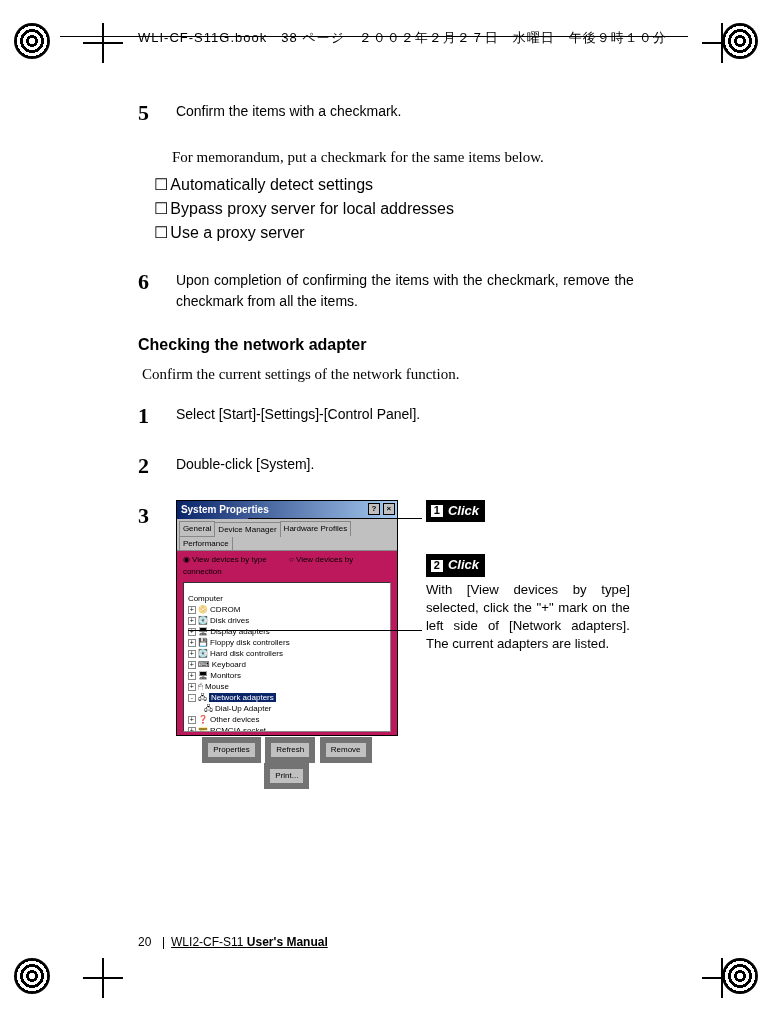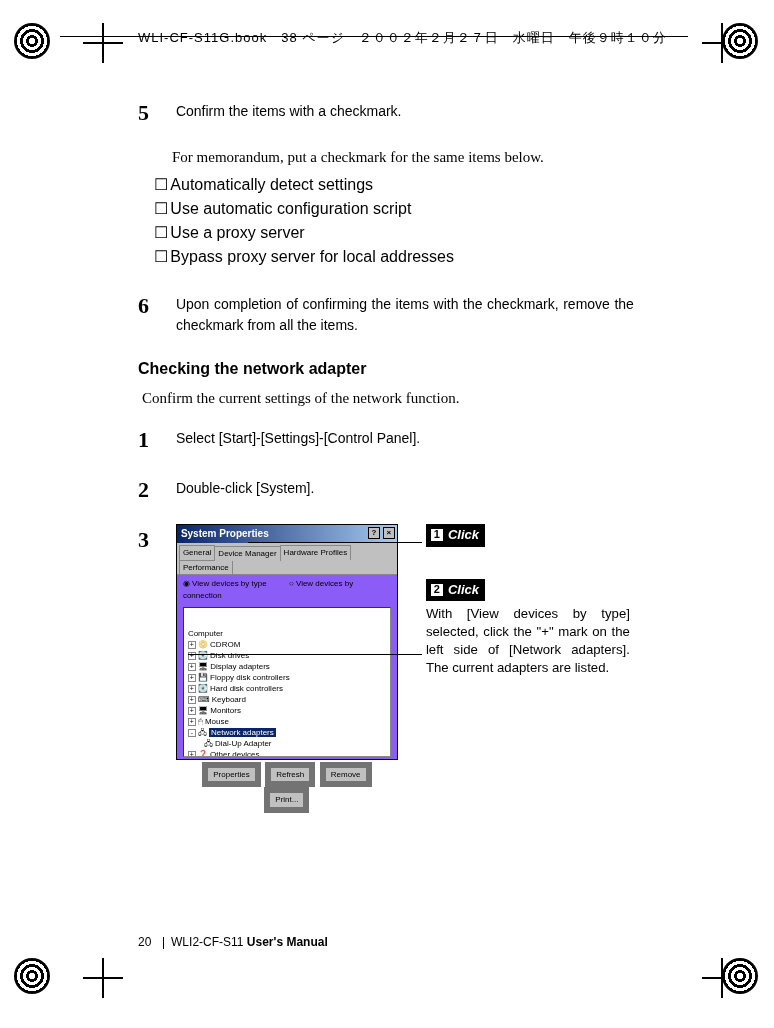--- a/index.html
+++ b/index.html
@@ -37,32 +37,32 @@
   }
   .step-body { display: inline-block; width: 458px; vertical-align: top; padding-top: 4px; }
   .memo-block { margin-left: 34px; margin-top: 10px; font-family: "Times New Roman", serif; font-size: 15px; }
   .cb-list { margin-left: 16px; font-family: Arial, sans-serif; font-size: 16px; margin-top: 4px; }
   .cb-list div { margin-bottom: 1px; }
   .cb { font-family: Arial; margin-right: 2px; }
   .sec-head { font-weight: bold; font-size: 16px; margin-top: 22px; margin-bottom: 8px; }
   .sec-sub { font-family: "Times New Roman", serif; font-size: 15px; margin-bottom: 14px; margin-left: 4px; }
   .screenshot-row { display: flex; }
   .fake-win {
-    width: 222px; height: 236px; background: #8b5cf6; border: 1px solid #000;
+    width: 222px; height: 236px; background: #be185d; border: 1px solid #000;
     position: relative; font-size: 9px; font-family: Tahoma, sans-serif;
   }
   .fake-title { background: linear-gradient(90deg,#0a246a,#a6caf0); color:#fff; padding:2px 4px; font-weight:bold; font-size:10px; position:relative; }
   .fake-close { position:absolute; right:2px; top:2px; width:12px; height:12px; background:#c0c0c0; border:1px solid #000; font-size:8px; text-align:center; line-height:10px; color:#000; }
   .fake-help { position:absolute; right:17px; top:2px; width:12px; height:12px; background:#c0c0c0; border:1px solid #000; font-size:8px; text-align:center; line-height:10px; color:#000; }
   .fake-tabs { border-bottom:1px solid #888; background:#c0c0c0; padding:2px 2px 0 2px; font-size:8px; }
   .tab { display:inline-block; padding:1px 3px; border:1px solid #888; border-bottom:none; background:#c0c0c0; margin-right:-1px; }
   .tab.active { background:#c0c0c0; position:relative; top:1px; }
   .fake-radio { padding:3px 6px; font-size:8px; }
   .fake-radio span { margin-right:10px; }
-  .fake-tree { background:#fff; margin:2px 6px; height:150px; border:1px inset #888; padding:20px 4px; font-size:8px; line-height:11px; overflow:hidden; }
+  .fake-tree { background:#fff; margin:2px 6px; height:150px; border:1px inset #888; padding:10px 4px; font-size:8px; line-height:11px; overflow:hidden; }
   .fake-tree .sel { background:#0a246a; color:#fff; padding:0 2px; }
   .fake-tree .line { white-space: nowrap; }
   .plusb { display:inline-block; width:8px; height:8px; border:1px solid #888; text-align:center; line-height:6px; font-size:7px; margin-right:2px; }
   .fake-btns { padding:3px 4px; text-align:center; }
   .fake-btn { display:inline-block; border:6px solid #737373; background:#c0c0c0; padding:1px 5px; font-size:8px; margin:0 1px; }
   .anno-col { margin-left: 28px; width: 204px; font-size: 13.2px; }
   .click-badge {
     display:inline-flex; align-items:center; background:#000; color:#fff; font-weight:bold;
     font-style:italic; font-size:13px; padding:1px 5px 1px 3px; margin-bottom:4px;
     border:1px solid #000;
@@ -73,21 +73,21 @@
     margin-right:4px; font-size:11px; border:1px solid #000;
   }
   .anno-text { text-align: justify; line-height:1.35; }
   .anno-block2 { margin-top: 28px; }
   .lead-line { position:absolute; background:#000; height:1px; }
   .footer {
     position: absolute; left: 138px; top: 935px; font-size: 12px;
   }
   .footer .pn { font-family: Arial; font-size:12px; margin-right:4px; }
   .footer .sep { display:inline-block; width:1px; height:12px; background:#000; vertical-align:middle; margin:0 4px; }
-  .footer .man { font-family: Arial; font-size:12px; }
+  .footer .man { font-family: Arial; font-size:12px;text-decoration:underline; }
 </style>
 </head>
 <body>
 
 <div class="circle-gear" style="top:23px; left:14px;"></div>
 <div class="cross" style="top:23px; left:83px;"></div>
 <div class="cross" style="top:23px; left:702px;"></div>
 <div class="circle-gear" style="top:23px; left:722px;"></div>
 
 <div class="cross" style="top:958px; left:83px;"></div>
@@ -100,23 +100,22 @@
 
 <div class="content">
 
   <div class="step">
     <span class="step-num">5</span>
     <span class="step-body">Confirm the items with a checkmark.</span>
   </div>
   <div class="memo-block">For memorandum, put a checkmark for the same items below.</div>
   <div class="cb-list">
     <div><span class="cb">☐</span><span>Automatically detect settings</span></div>
-    <div><span class="cb">☐</span><span>Use automatic configuration script</span></div>
+    <div><span class="cb">☐</span><span>Bypass proxy server for local addresses</span></div>
     <div><span class="cb">☐</span><span>Use a proxy server</span></div>
-    <div><span class="cb">☐</span><span>Bypass proxy server for local addresses</span></div>
   </div>
 
   <div class="step" style="margin-top:22px;">
     <span class="step-num">6</span>
     <span class="step-body" style="text-align:justify;">Upon completion of confirming the items with the checkmark, remove the checkmark from all the items.</span>
   </div>
 
   <div class="sec-head">Checking the network adapter</div>
   <div class="sec-sub">Confirm the current settings of the network function.</div>
 

